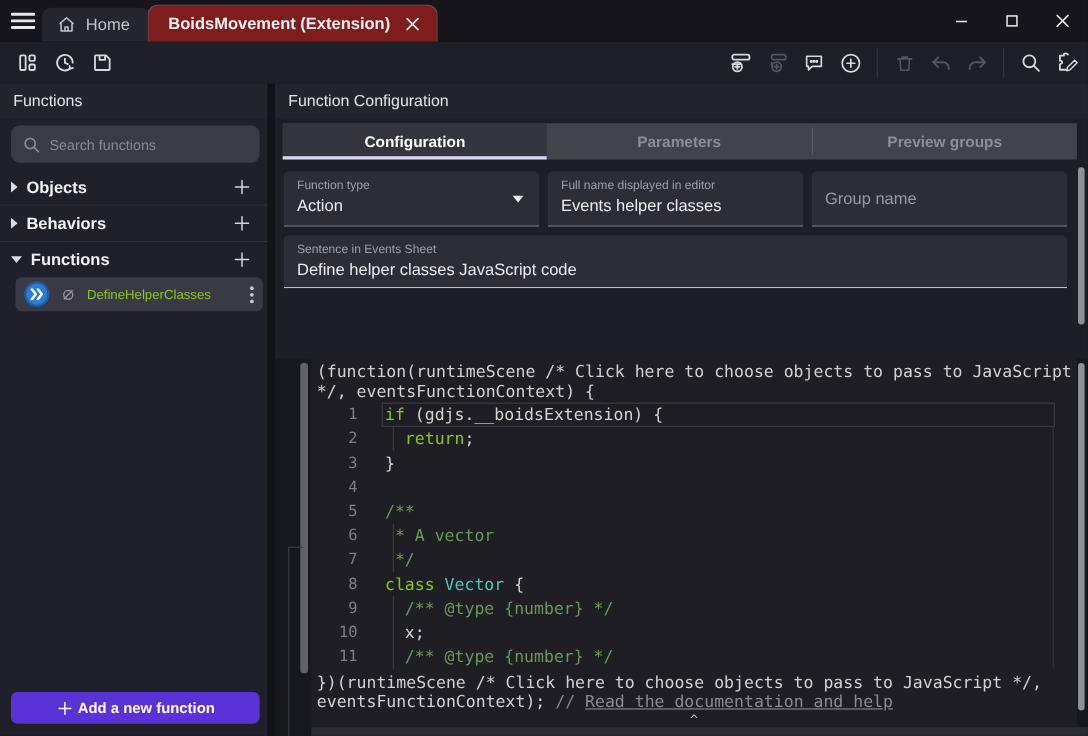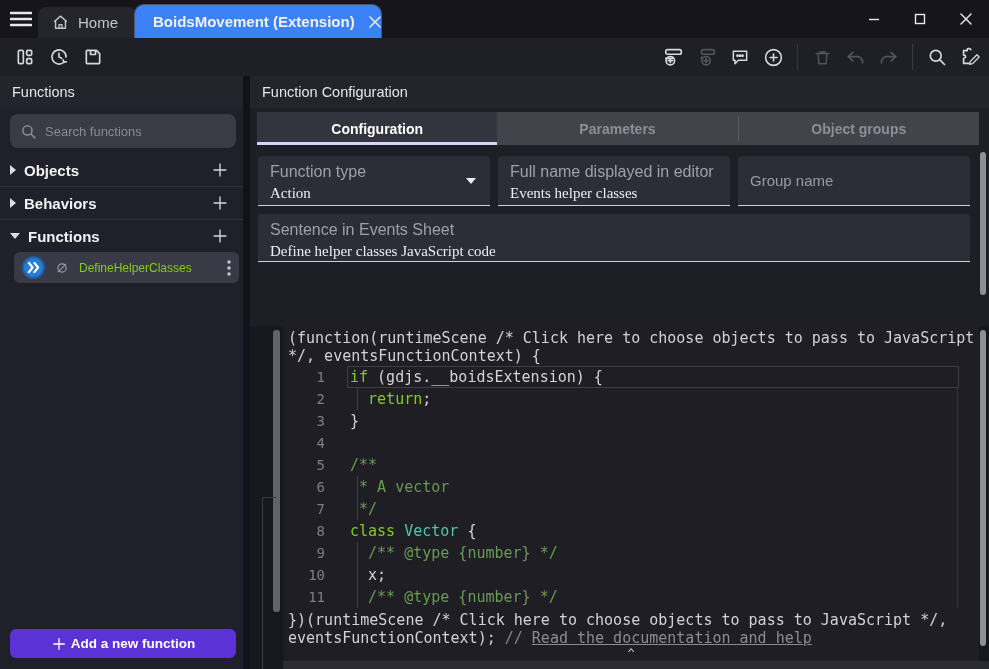--- a/index.html
+++ b/index.html
@@ -4,21 +4,21 @@
 <style>
   * { box-sizing: border-box; margin: 0; padding: 0; }
   html,body { background:#0e0e13; }
   body { font-family: "Liberation Sans", sans-serif; }
   #frame { position:relative; width:989px; height:669px; background:#121218; overflow:hidden; color:#e8e8ec; }
 
   
   .titlebar { position:absolute; left:0; top:0; width:100%; height:38px; background:#15151b; }
   .hamburger { position:absolute; left:8px; top:7px; width:26px; height:24px; display:flex; align-items:center; justify-content:center; color:#e8e8ec; cursor:pointer; }
   .tab-home { position:absolute; left:38px; top:7px; height:31px; padding:0 18px 0 14px; background:#25252d; border-radius:8px 8px 0 0; display:flex; align-items:center; gap:9px; color:#c4c5cc; font-size:15px; cursor:pointer; }
-  .tab-active { position:absolute; left:134px; top:4px; height:34px; padding:0 0 0 18px; background:#3b82f6; border:1px solid #55555f; border-bottom:none; border-radius:10px 10px 0 0; display:flex; align-items:center; gap:14px; color:#f2f2f6; font-size:15px; font-weight:700; }
+  .tab-active { position:absolute; left:134px; top:4px; height:34px; padding:0 16px 0 18px; background:#7f1d1d; border:1px solid #55555f; border-bottom:none; border-radius:10px 10px 0 0; display:flex; align-items:center; gap:14px; color:#f2f2f6; font-size:15px; font-weight:700; }
   .winctrls { position:absolute; right:0; top:0; height:38px; display:flex; align-items:center; }
   .winbtn { width:46px; height:38px; display:flex; align-items:center; justify-content:center; color:#e8e8ec; cursor:pointer; }
 
   
   .toolbar { position:absolute; left:0; top:38px; width:100%; height:38px; background:#1f1f28; }
   .tleft { position:absolute; left:12px; top:0; height:38px; display:flex; align-items:center; gap:8px; }
   .tbtn { width:26px; height:26px; display:flex; align-items:center; justify-content:center; color:#d8d8de; border-radius:4px; cursor:pointer; }
   .tbtn.dim { color:#55555e; }
   .tdivider { width:1px; height:26px; background:#3a3a44; margin:0 4px; }
   .preview-btn { position:absolute; left:386px; top:42px; height:30px; width:126px; border:1px solid #7c7c86; border-radius:8px; display:flex; align-items:center; color:#fff; cursor:pointer; }
@@ -49,22 +49,22 @@
   .tabstrip { position:absolute; left:7px; right:10px; top:36px; height:33px; background:#43434c; display:flex; }
   .tab { flex:1; display:flex; align-items:center; justify-content:center; font-size:14px; font-weight:700; color:#8e8e98; position:relative; cursor:pointer; }
   .tab.active { background:#34343e; color:#fff; }
   .tab.active::after { content:""; position:absolute; left:0; right:0; bottom:0; height:3px; background:#d9d2f5; }
   .tab-sep { width:1px; background:#5f5f68; margin:4px 0; }
 
   .formarea { position:absolute; left:8px; right:19px; top:80px; }
   .frow { display:flex; gap:8px; margin-bottom:8px; }
   .ffield { background:#2d2d37; border-bottom:1px solid #cfcfd8; border-radius:4px 4px 0 0; height:50px; position:relative; padding:7px 12px 0 12px; flex:1; }
   .ffield.wide { height:48px; }
-  .flabel { font-size:16px; color:#9ba0ad; }
-  .fvalue { font-size:15px; color:#ecedf1; margin-top:4px; white-space:nowrap; overflow:hidden;font-family:Liberation Serif, serif; }
+  .flabel { font-size:11px; color:#9ba0ad; }
+  .fvalue { font-size:15px; color:#ecedf1; margin-top:4px; white-space:nowrap; overflow:hidden; }
   .ffield input.raw { position:absolute; inset:0; background:transparent; border:none; outline:none; color:#ecedf1; font-size:15px; padding:0 12px; font-family:"Liberation Sans",sans-serif; }
   .ffield input.raw::placeholder { color:#9a9aa4; }
   .dd-caret { position:absolute; right:14px; top:22px; width:0; height:0; border-left:5px solid transparent; border-right:5px solid transparent; border-top:6px solid #ecedf1; }
   .vscroll { position:absolute; width:6px; border-radius:3px; background:#8f8f96; }
 
   
   .eventsheet { position:absolute; left:0; right:0; top:250px; bottom:0; background:#17171e; }
   .es-left-thumb { position:absolute; left:23px; top:4px; width:7px; height:282px; background:#62626b; border-radius:3px; }
   .es-guide-v { position:absolute; left:12px; top:171px; bottom:0; width:1px; background:#3c3c46; }
   .es-guide-h { position:absolute; left:12px; top:171px; width:14px; height:1px; background:#3c3c46; }
@@ -370,21 +370,21 @@
 
     <div class="tabstrip">
       <div class="tab active">
           <span>Configuration</span>
         </div>
       <div class="tab">
           <span>Parameters</span>
         </div>
       <div class="tab-sep"></div>
       <div class="tab">
-          <span>Object groups</span>
+          <span>Preview groups</span>
         </div>
     </div>
 
     <div class="formarea">
       <div class="frow">
         <div class="ffield">
           <div class="flabel">Function type</div>
           <div class="fvalue">Action</div>
           <span class="dd-caret"></span>
         </div>

